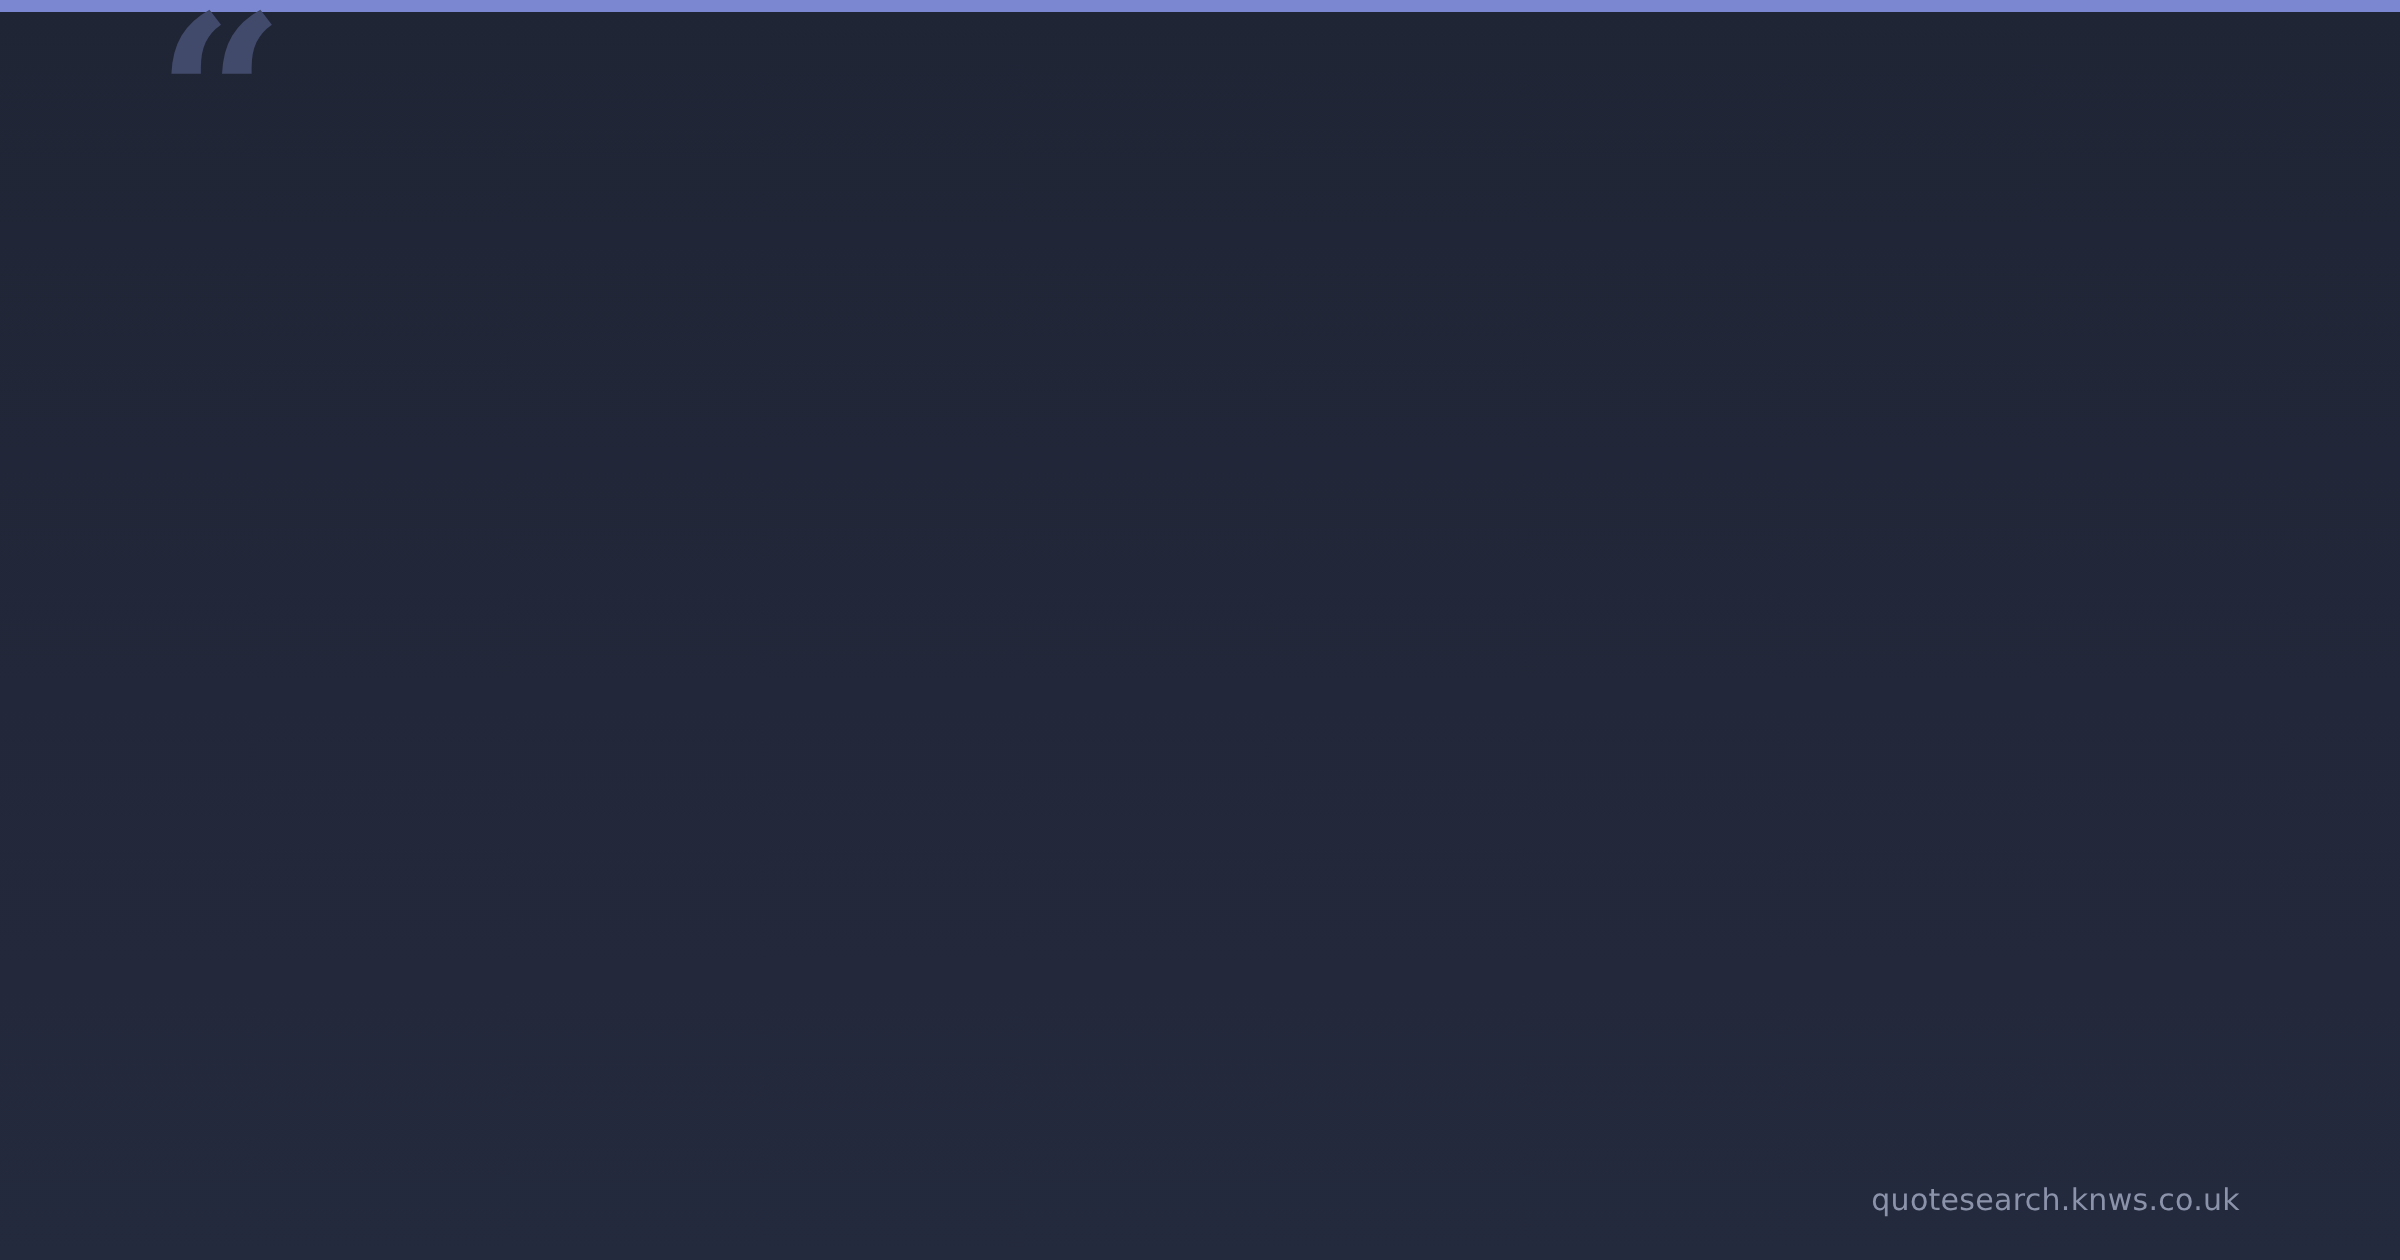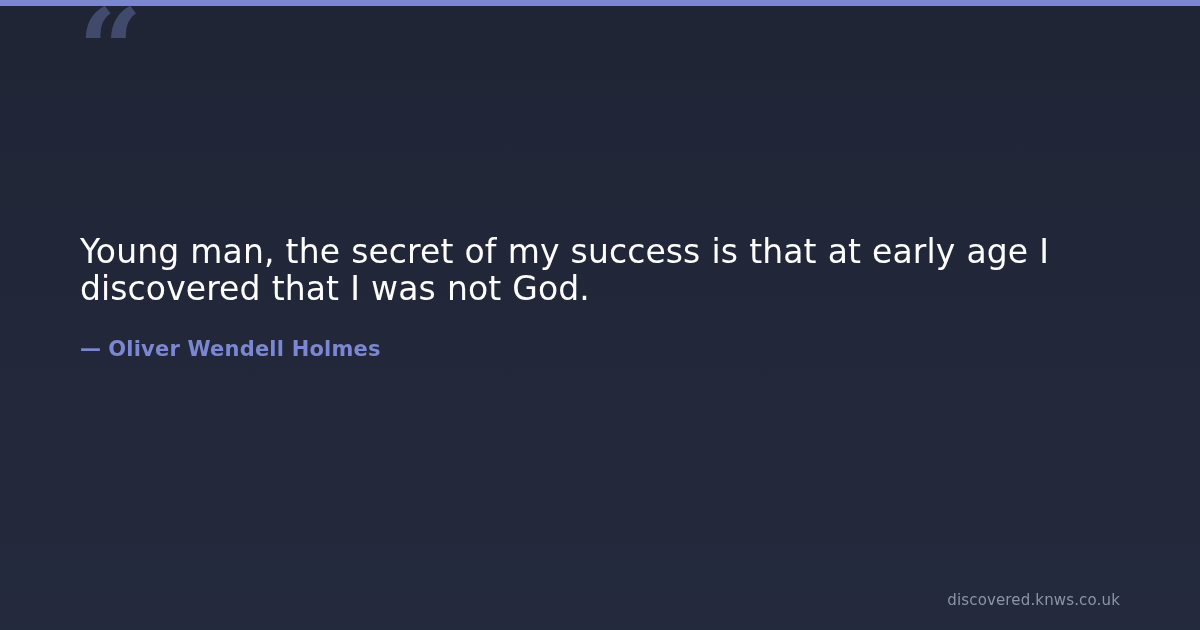--- a/index.html
+++ b/index.html
@@ -91,23 +91,16 @@
 </style>
 </head>
 <body>
 
 <div class="quote-card">
 
   <div class="accent-bar"></div>
 
   <div class="quote-mark">“</div>
 
-  <div class="content">
-    <p class="quote-text">Young man, the secret of my success is that at early age I discovered that I was not God.</p>
 
-    <p class="attribution">
-      <span class="dash">—</span><span>Oliver Wendell Holmes</span>
-    </p>
-  </div>
-
-  <div class="footer">discovered.knws.co.uk</div>
+  <div class="footer">quotesearch.knws.co.uk</div>
 
 </div>
 
 </body></html>

